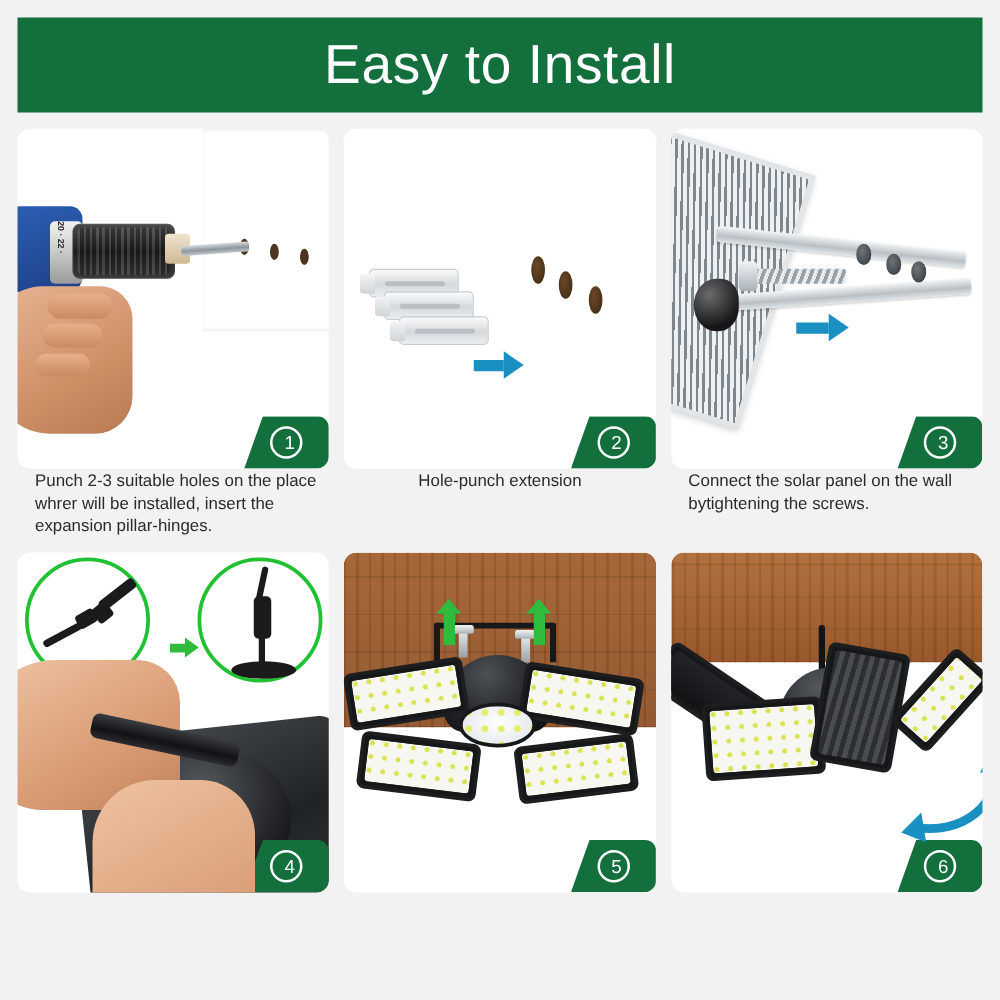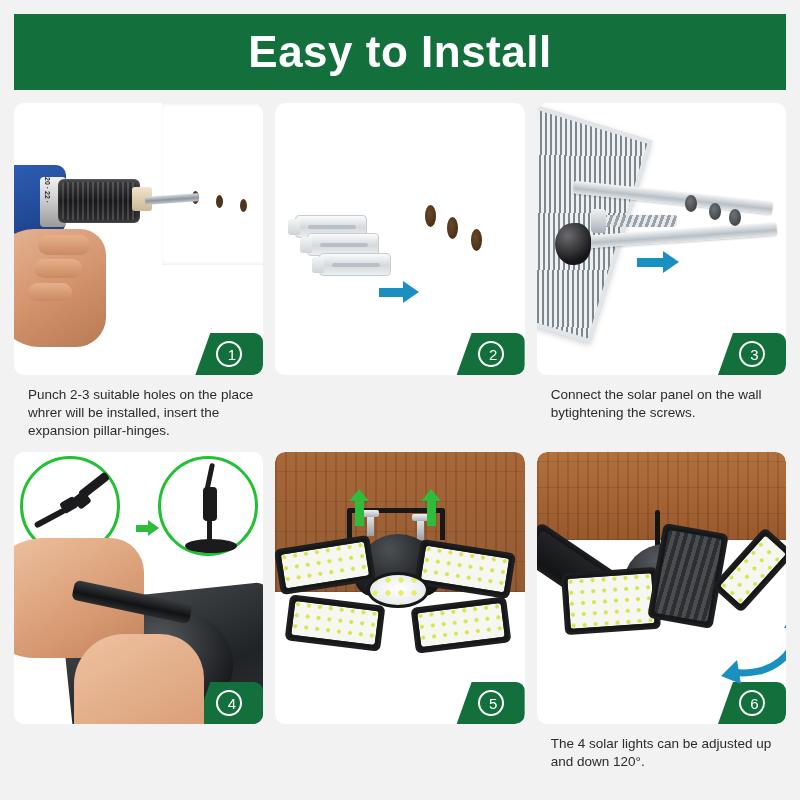--- a/index.html
+++ b/index.html
@@ -15,21 +15,21 @@
   .banner {
     position: absolute;
     left: 14px; top: 14px;
     width: 772px; height: 76px;
     background: #136f3b;
     display: flex; align-items: center; justify-content: center;
   }
   .banner-title {
     color: #ffffff;
     font-size: 44px;
-    font-weight: bold;
+    font-weight: normal;
     letter-spacing: .5px;
     line-height: 1;
   }
 
   
   .grid {
     position: absolute;
     left: 14px; top: 103px;
     width: 772px;
     display: grid;
@@ -66,21 +66,21 @@
     border-radius: 50%;
     color: #ffffff;
     font-size: 15px;
     display: flex; align-items: center; justify-content: center;
     line-height: 1;
     padding-left: 5px;
   }
 
   
   .caption {
-    margin-top: 11px;
+    margin-top: 1px;
     font-size: 13.5px;
     line-height: 1.33;
     color: #2b2b2b;
     padding: 0 6px 0 14px;
     min-height: 54px;
   }
   .caption.center { text-align: center; padding-left: 6px; }
 
   
   .wood {
@@ -407,20 +407,21 @@
 
       <div class="blue-arrow" style="left:104px;top:178px">
         <div class="shaft" style="width:24px"></div>
           <div class="head"></div>
       </div>
 
       <div class="badge">
         <div class="badge-num">2</div>
       </div>
     </div>
+    <div class="caption center">Hole-punch extension</div>
   </div>
 
   <div class="step">
     <div class="photo">
 
       <div class="wood p3-wall"></div>
       <div class="p3-panel"></div>
 
       <div class="p3-bracket-arm" style="left:36px;top:88px;width:200px;transform:rotate(6deg)"></div>
       <div class="p3-bracket-arm" style="left:44px;top:126px;width:196px;transform:rotate(-4deg)"></div>
@@ -535,16 +536,15 @@
       <svg class="curve-arrow" style="left:160px;top:150px" width="110" height="90" viewBox="0 0 110 90">
         <path d="M98 20 C104 52 72 76 36 70" fill="none" stroke="#1a8fc1" stroke-width="7" stroke-linecap="round"></path>
         <polygon points="98,6 108,28 87,26" fill="#1a8fc1"></polygon>
         <polygon points="40,58 24,74 44,82" fill="#1a8fc1"></polygon>
       </svg>
 
       <div class="badge">
         <div class="badge-num">6</div>
       </div>
     </div>
-    <div class="caption">The 4 solar lights can be adjusted up and down 120°.</div>
   </div>
 
 </div>
 
 </body></html>

